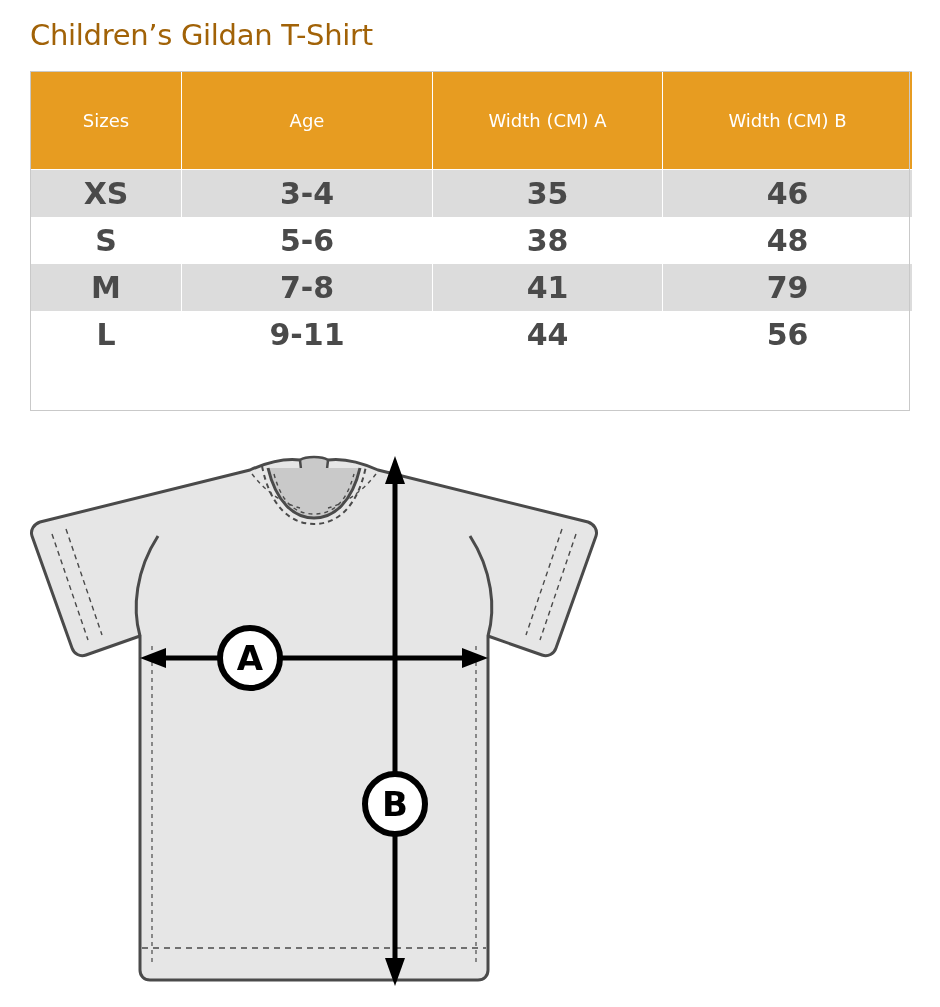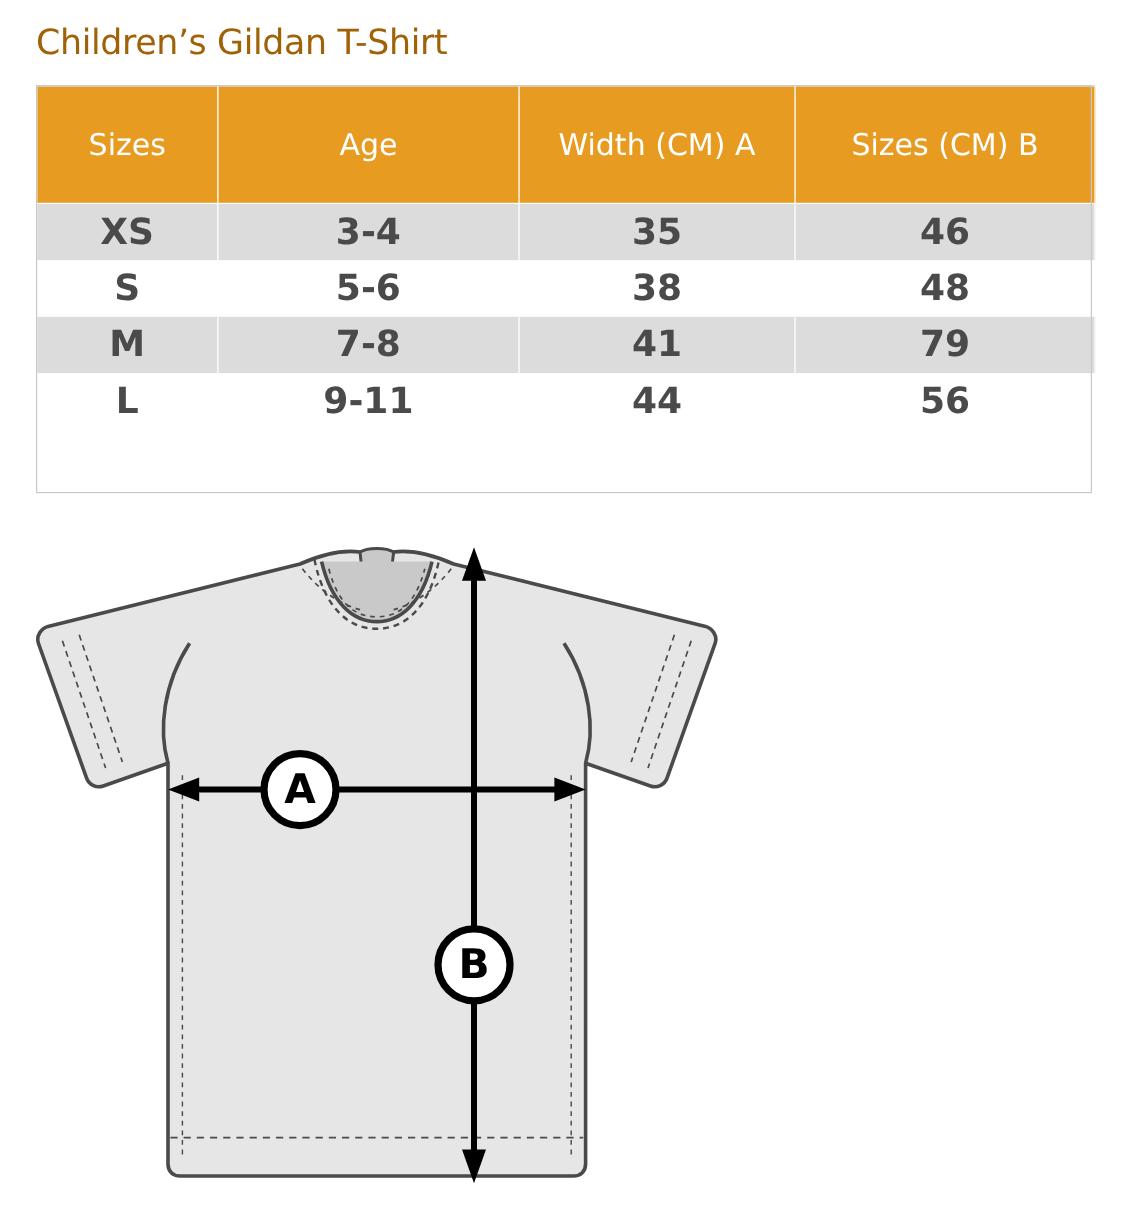--- a/index.html
+++ b/index.html
@@ -39,21 +39,21 @@
   }
   .size-table th, .size-table td {
     border: 1px solid #ffffff;
     text-align: center;
     padding: 0;
     margin: 0;
   }
   .size-table thead th {
     background: #e79c21;
     color: #ffffff;
-    font-size: 25px;
+    font-size: 18px;
     font-weight: 400;
     height: 97px;
     vertical-align: middle;
     border-left: 1px solid #ffffff;
     border-right: 1px solid #ffffff;
     border-top: 1px solid #d0d0d0;
     border-bottom: 1px solid #ffffff;
   }
   .size-table tbody td {
     font-size: 30px;
@@ -100,21 +100,21 @@
 <body>
 
 <div class="title">Children’s Gildan T-Shirt</div>
 
 <table class="size-table">
   <thead>
     <tr>
       <th style="width:150px">Sizes</th>
       <th style="width:250px">Age</th>
       <th style="width:229px">Width (CM) A</th>
-      <th style="width:249px">Sizes  (CM) B</th>
+      <th style="width:249px">Width  (CM) B</th>
     </tr>
   </thead>
   <tbody>
     <tr class="shaded">
       <td>XS</td>
       <td>3-4</td>
       <td>35</td>
       <td>46</td>
     </tr>
     <tr class="plain">

